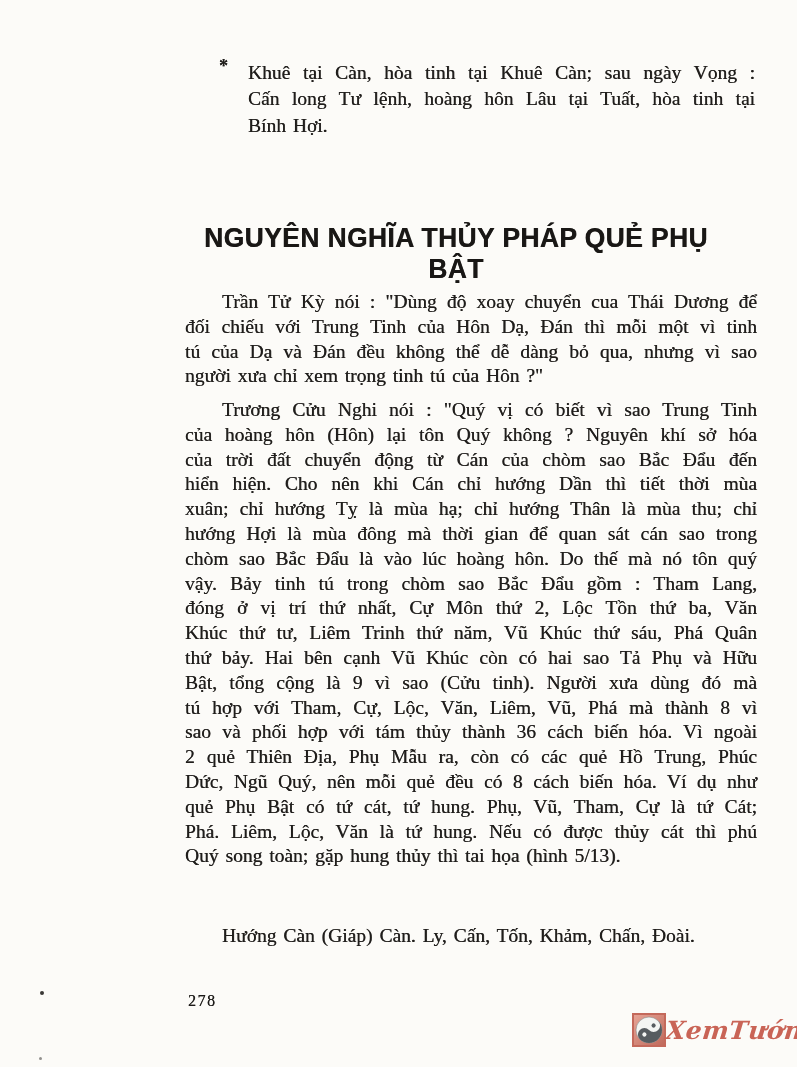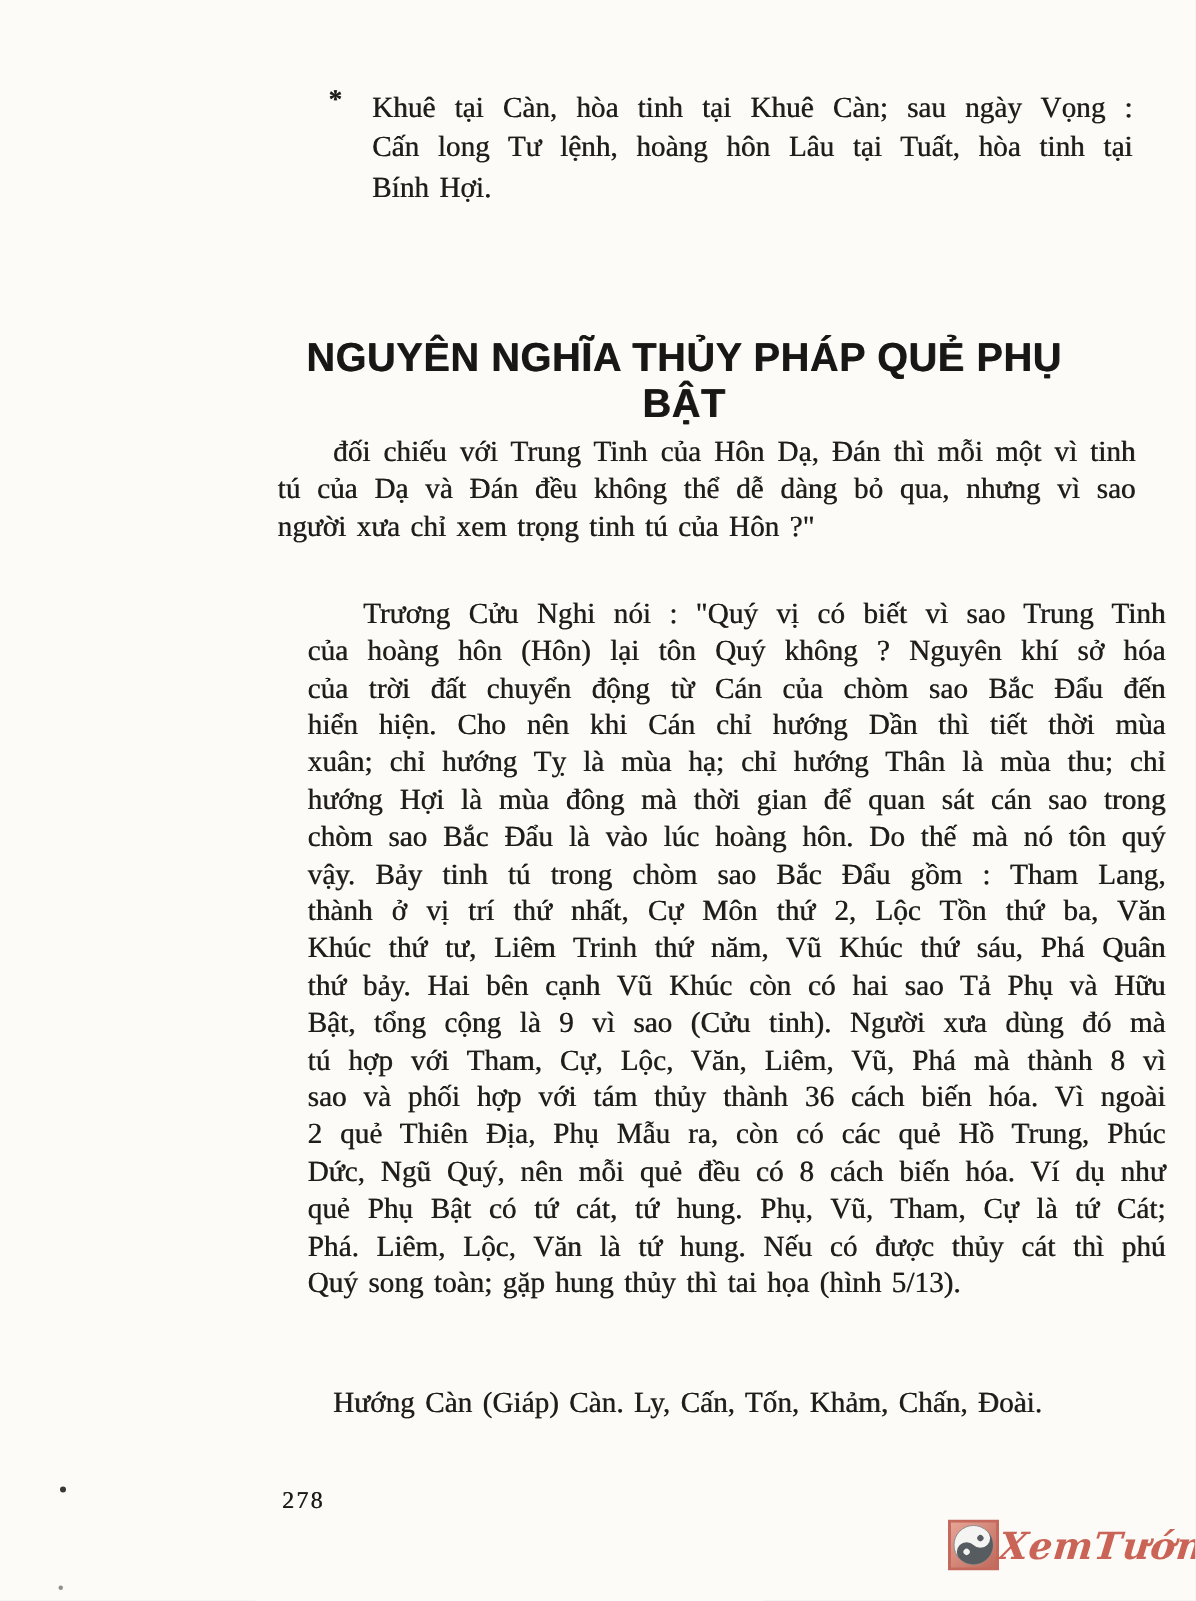--- a/index.html
+++ b/index.html
@@ -49,21 +49,21 @@
     font-weight: 700;
     font-size: 27px;
     letter-spacing: 0.4px;
     color: #191715;
     text-shadow: 0.4px 0.3px 0 rgba(20,18,16,0.85);
     transform: scaleX(0.98);
   }
 
   .para { position: absolute; left: 185px; width: 572px; }
   .para-1 { top: 290px; }
-  .para-2 { top: 398px; margin-left: 20px; }
+  .para-2 { top: 398px; }
   .para-3 { top: 924px; }
 
   .page-number {
     position: absolute;
     left: 188px; top: 992px;
     font-size: 16px;
     letter-spacing: 1.5px;
     color: #1c1a18;
     text-shadow: 0.35px 0.2px 0 rgba(25,22,20,0.8);
   }
@@ -99,35 +99,36 @@
   <span class="footnote-marker">*</span>
   <div class="footnote-text body-text">
       <div class="tline">Khuê tại Càn, hòa tinh tại Khuê Càn; sau ngày Vọng :</div>
       <div class="tline">Cấn long Tư lệnh, hoàng hôn Lâu tại Tuất, hòa tinh tại</div>
       <div class="tline tline-last">Bính Hợi.</div>
     </div>
 
   <h1 class="heading">NGUYÊN NGHĨA THỦY PHÁP QUẺ PHỤ BẬT</h1>
 
   <div class="para para-1 body-text">
+      <div class="tline">Trần Tử Kỳ nói : "Dùng độ xoay chuyển cua Thái Dương để</div>
       <div class="tline">đối chiếu với Trung Tinh của Hôn Dạ, Đán thì mỗi một vì tinh</div>
       <div class="tline">tú của Dạ và Đán đều không thể dễ dàng bỏ qua, nhưng vì sao</div>
       <div class="tline tline-last">người xưa chỉ xem trọng tinh tú của Hôn ?"</div>
     </div>
 
   <div class="para para-2 body-text">
       <div class="tline">Trương Cửu Nghi nói : "Quý vị có biết vì sao Trung Tinh</div>
       <div class="tline">của hoàng hôn (Hôn) lại tôn Quý không ? Nguyên khí sở hóa</div>
       <div class="tline">của trời đất chuyển động từ Cán của chòm sao Bắc Đẩu đến</div>
       <div class="tline">hiển hiện. Cho nên khi Cán chỉ hướng Dần thì tiết thời mùa</div>
       <div class="tline">xuân; chỉ hướng Tỵ là mùa hạ; chỉ hướng Thân là mùa thu; chỉ</div>
       <div class="tline">hướng Hợi là mùa đông mà thời gian để quan sát cán sao trong</div>
       <div class="tline">chòm sao Bắc Đẩu là vào lúc hoàng hôn. Do thế mà nó tôn quý</div>
       <div class="tline">vậy. Bảy tinh tú trong chòm sao Bắc Đẩu gồm : Tham Lang,</div>
-      <div class="tline">thành ở vị trí thứ nhất, Cự Môn thứ 2, Lộc Tồn thứ ba, Văn</div>
+      <div class="tline">đóng ở vị trí thứ nhất, Cự Môn thứ 2, Lộc Tồn thứ ba, Văn</div>
       <div class="tline">Khúc thứ tư, Liêm Trinh thứ năm, Vũ Khúc thứ sáu, Phá Quân</div>
       <div class="tline">thứ bảy. Hai bên cạnh Vũ Khúc còn có hai sao Tả Phụ và Hữu</div>
       <div class="tline">Bật, tổng cộng là 9 vì sao (Cửu tinh). Người xưa dùng đó mà</div>
       <div class="tline">tú hợp với Tham, Cự, Lộc, Văn, Liêm, Vũ, Phá mà thành 8 vì</div>
       <div class="tline">sao và phối hợp với tám thủy thành 36 cách biến hóa. Vì ngoài</div>
       <div class="tline">2 quẻ Thiên Địa, Phụ Mẫu ra, còn có các quẻ Hồ Trung, Phúc</div>
       <div class="tline">Dức, Ngũ Quý, nên mỗi quẻ đều có 8 cách biến hóa. Ví dụ như</div>
       <div class="tline">quẻ Phụ Bật có tứ cát, tứ hung. Phụ, Vũ, Tham, Cự là tứ Cát;</div>
       <div class="tline">Phá. Liêm, Lộc, Văn là tứ hung. Nếu có được thủy cát thì phú</div>
       <div class="tline tline-last">Quý song toàn; gặp hung thủy thì tai họa (hình 5/13).</div>

